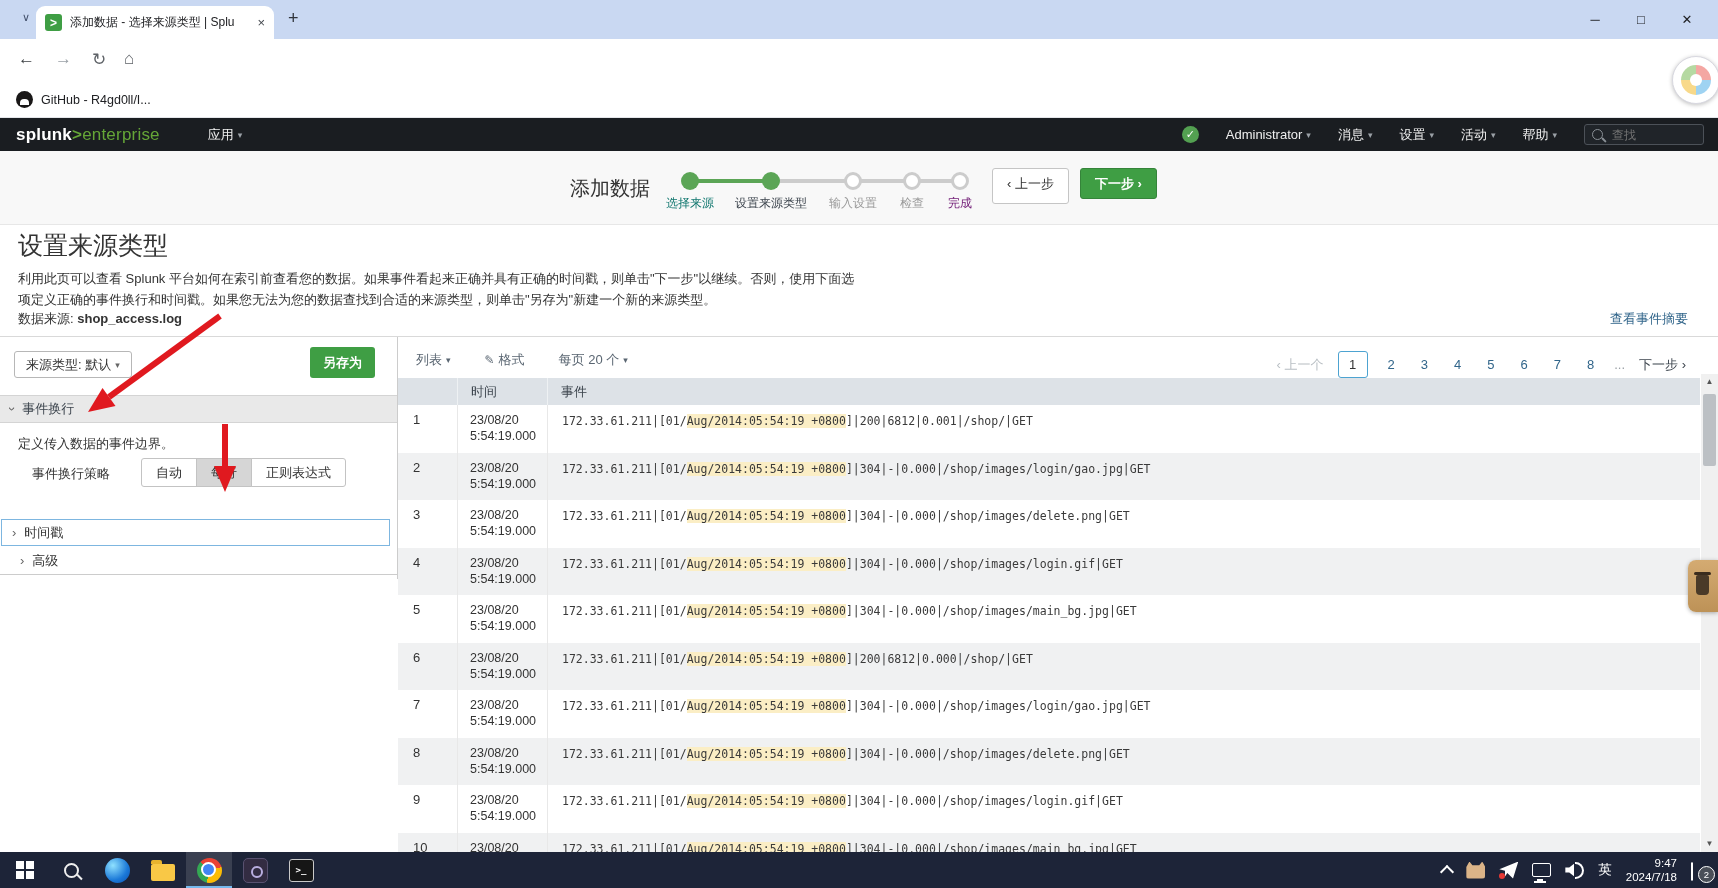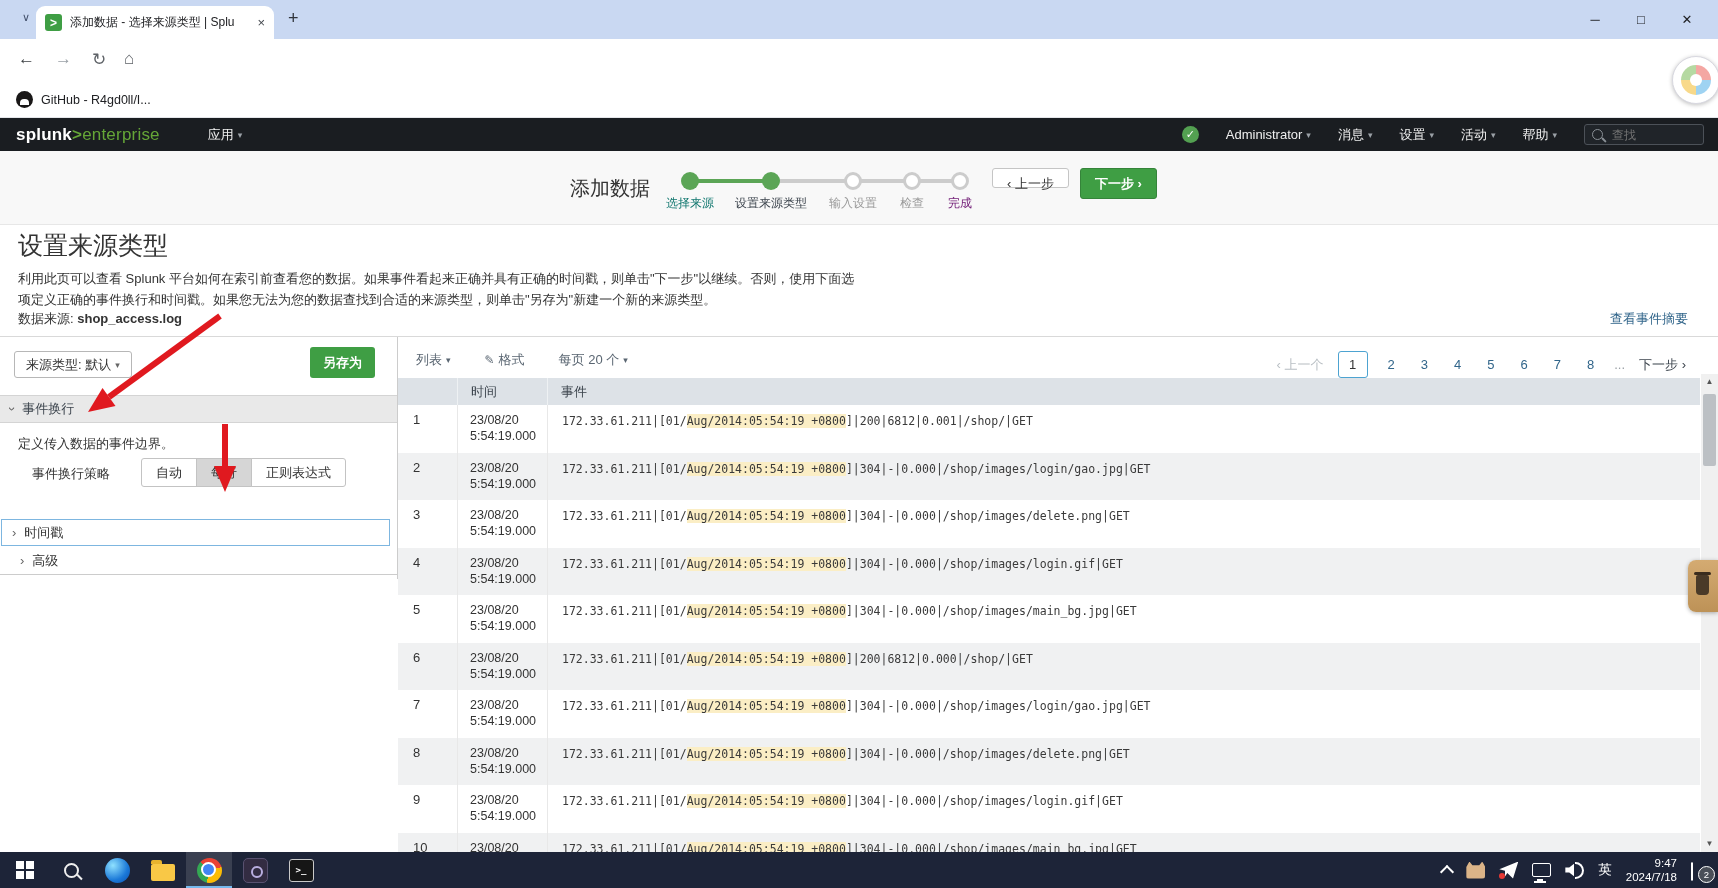--- a/index.html
+++ b/index.html
@@ -47,21 +47,21 @@
   .splunk-search input{background:transparent;border:none;outline:none;color:#aab0b6;font-size:12px;width:70px;margin-left:7px;font-family:inherit;}
   
   .wizardband{position:absolute;left:0;top:151px;right:0;height:74px;background:#f8f8f8;border-bottom:1px solid #e7e7e7;box-sizing:border-box;}
   .wizard-title{position:absolute;left:570px;top:24px;font-size:20px;color:#333;}
   .steps{position:absolute;left:678px;top:12px;width:300px;height:52px;}
   .step-line{position:absolute;top:16px;height:4px;background:#ccc;}
   .step-line.done{background:#5ba556;}
   .step-dot{position:absolute;top:9px;width:18px;height:18px;border-radius:50%;box-sizing:border-box;background:#5ba556;}
   .step-dot.todo{background:#fff;border:3px solid #ccc;}
   .step-label{position:absolute;top:32px;font-size:12px;white-space:nowrap;transform:translateX(-50%);}
-  .btn-prev{position:absolute;left:992px;top:17px;height:20px;padding:0 14px;background:#fff;border:1px solid #c5c5c5;border-radius:3px;font-size:13px;color:#333;line-height:29px;box-sizing:border-box;}
+  .btn-prev{position:absolute;left:992px;top:17px;height:36px;padding:0 14px;background:#fff;border:1px solid #c5c5c5;border-radius:3px;font-size:13px;color:#333;line-height:29px;box-sizing:border-box;}
   .btn-next{position:absolute;left:1080px;top:17px;height:31px;padding:0 14px;background:var(--green,#3f9e44);border:1px solid #35843a;border-radius:3px;font-size:13px;color:#fff;font-weight:bold;line-height:29px;box-sizing:border-box;}
   
   .content{position:absolute;left:0;top:225px;right:0;bottom:36px;background:#fff;}
   .page-h1{position:absolute;left:18px;top:4px;font-size:25px;font-weight:400;color:#333;margin:0;}
   .page-desc{position:absolute;left:18px;top:43px;font-size:13px;color:#333;line-height:21px;}
   .datasource{position:absolute;left:18px;top:85px;font-size:13px;color:#333;}
   .datasource b{font-weight:bold;}
   .summary-link{position:absolute;right:30px;top:85px;font-size:13px;color:var(--link,#31658a);}
   .hr{position:absolute;left:0;right:0;top:111px;border-top:1px solid #d9d9d9;}
   

